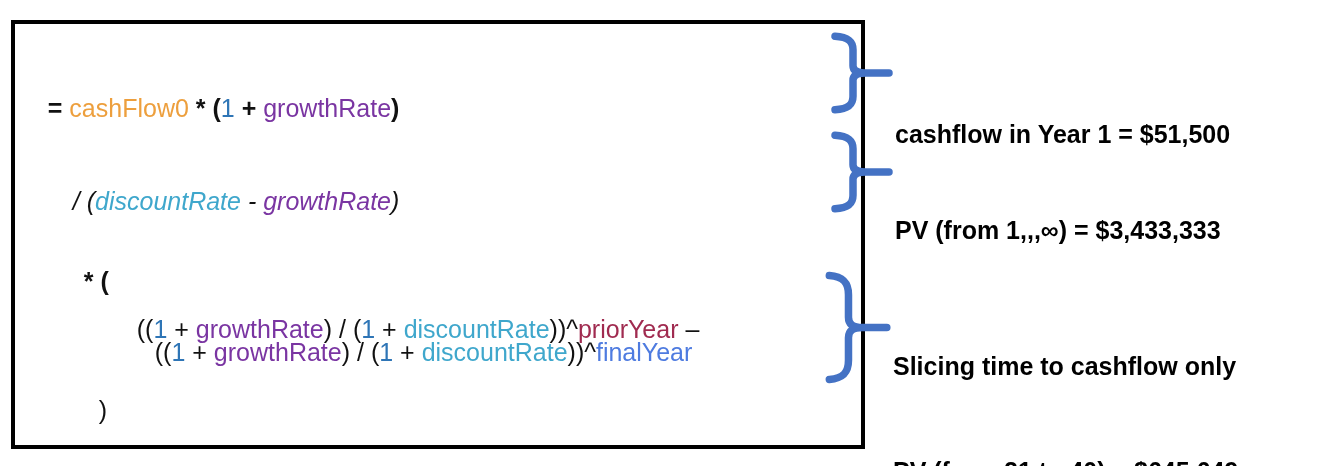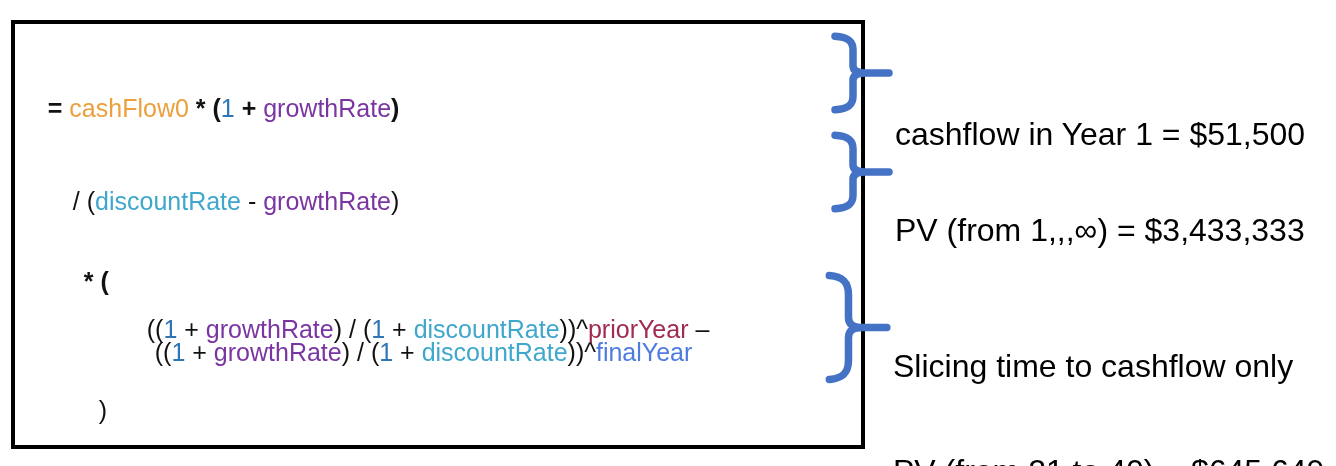--- a/index.html
+++ b/index.html
@@ -21,37 +21,37 @@
   }
   .fline {
     position: absolute;
     white-space: pre;
     font-size: 25px;
     line-height: 32px;
     color: #111111;
     letter-spacing: 0px;
   }
   .fline-1 { left: 20px;  top: 60px;  }
-  .fline-2 { left: 45px;  top: 153px; }
+  .fline-2 { left: 45px;  top: 153px; font-style: italic; }
   .fline-3 { left: 56px;  top: 233px; font-weight: 600; }
-  .fline-4 { left: 119px; top: 281px; }
+  .fline-4 { left: 109px; top: 281px; }
   .fline-5 { left: 127px; top: 304px; }
   .fline-6 { left: 71px;  top: 362px; }
   .fline-1 .op, .fline-3 .op { font-weight: 600; }
   .brace {
     position: absolute;
     overflow: visible;
   }
   .brace-1 { left: 830px; top: 33px;  width: 62px; height: 80px; }
   .brace-2 { left: 830px; top: 132px; width: 62px; height: 80px; }
   .brace-3 { left: 824px; top: 271px; width: 66px; height: 113px; }
   .annotation {
     position: absolute;
-    font-weight: normal;
-    font-size: 32px;
+    font-weight: bold;
+    font-size: 25px;
     line-height: 31px;
     color: #000000;
     white-space: pre;
   }
   .ann-1 { left: 895px; top: 57px; }
   .ann-2 { left: 895px; top: 153px; text-align: right; }
   .ann-3 { left: 893px; top: 279px; line-height: 35px; }
 </style>
 </head>
 <body>

